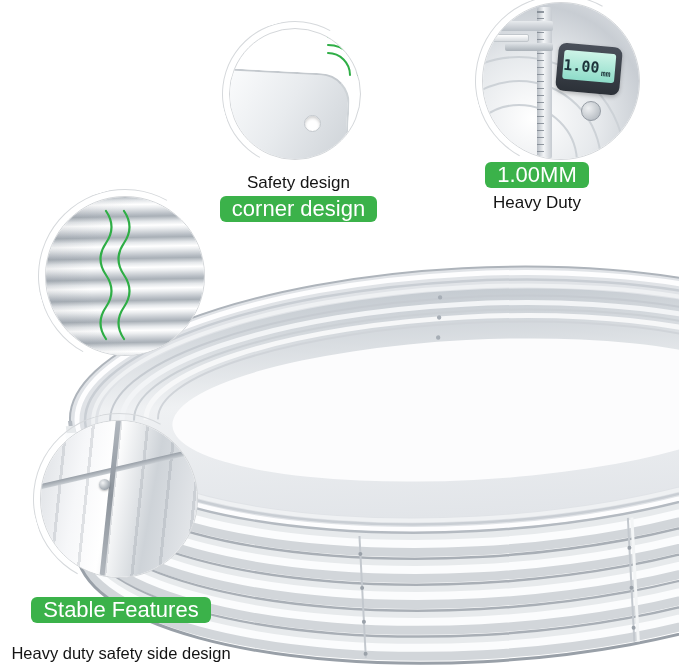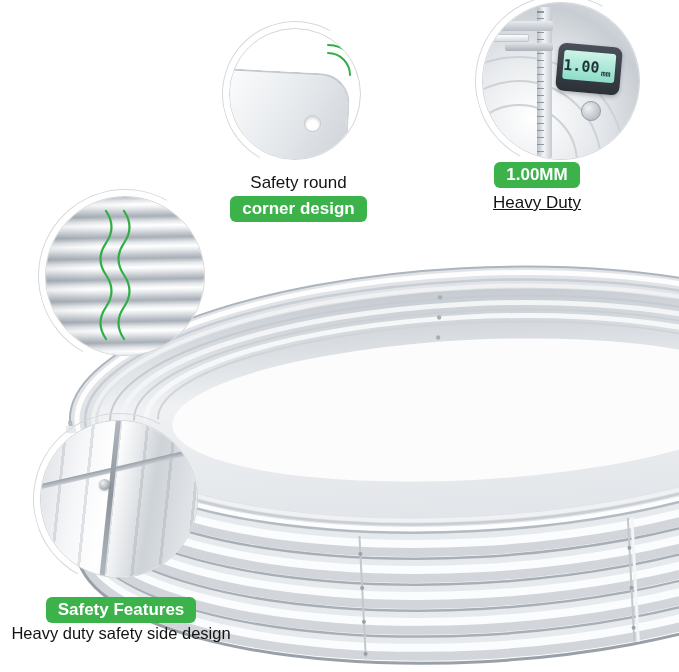--- a/index.html
+++ b/index.html
@@ -9,24 +9,24 @@
 
   
   .co{position:absolute;z-index:2;}
   .oring{position:absolute;inset:-7px;border-radius:50%;border:1.5px solid transparent;
          border-top-color:#d6d9dc;border-left-color:#d6d9dc;transform:rotate(-16deg);}
   .ph{position:absolute;inset:0;border-radius:50%;overflow:hidden;border:1.5px solid #d4d7da;background:#fff;}
 
   
   .label-stack{position:absolute;z-index:3;text-align:center;}
   .heading{font-size:17px;color:#141414;line-height:21px;}
-  .badge{display:inline-block;background:#3bb24a;color:#fff;font-weight:700;font-size:17px;
+  .badge{display:inline-block;background:#3bb24a;color:#fff;font-weight:400;font-size:22px;
          line-height:20px;padding:3px 12px;border-radius:6px;}
-  .caption{font-size:16.5px;color:#141414;margin-top:0;line-height:20px;}
-  .mt3{margin-top:3px;} .mt4{margin-top:4px;text-decoration:underline;}
+  .caption{font-size:16.5px;color:#141414;margin-top:20px;line-height:20px;}
+  .mt3{margin-top:3px;} .mt4{margin-top:4px;}
 
   
   .corner-sheet{position:absolute;left:-22px;top:42px;width:138px;height:118px;
     background:linear-gradient(118deg,#fbfcfd 8%,#e8ebee 48%,#ccd1d6 95%);
     border-top-right-radius:30px;border-top:2px solid #c4c9ce;border-right:2px solid #ced3d7;
     transform:rotate(3deg);}
   .corner-hole{position:absolute;left:74px;top:86px;width:15px;height:15px;border-radius:50%;
     background:#fff;border:1px solid #c2c7cc;box-shadow:inset 0 2px 3px rgba(0,0,0,.18);}
   .corner-arcs{position:absolute;inset:0;}
 
@@ -160,21 +160,21 @@
       <svg class="corner-arcs" width="132" height="132" viewBox="0 0 132 132">
         <g fill="none" stroke="#2fae46" stroke-width="2" stroke-linecap="round">
           <path d="M 98 24 A 22 22 0 0 1 120 46"></path>
           <path d="M 98 16 A 30 30 0 0 1 128 46"></path>
           <path d="M 98 8 A 38 38 0 0 1 136 46"></path>
         </g>
       </svg>
     </div>
   </div>
   <div class="label-stack" style="left:211px;top:172px;width:175px">
-    <div class="heading">Safety round</div>
+    <div class="heading">Safety design</div>
     <div class="mt3"><span class="badge">corner design</span></div>
   </div>
 
   <div class="co" style="left:482px;top:2px;width:158px;height:158px">
     <div class="oring"></div>
     <div class="ph">
       <div class="cal-bg"></div>
       <svg class="cal-bands" width="158" height="158" viewBox="0 0 158 158">
         <g fill="none" stroke="#cdd2d7" stroke-width="2">
           <circle cx="36" cy="160" r="58"></circle>
@@ -217,17 +217,17 @@
   <div class="co" style="left:40px;top:420px;width:158px;height:158px">
     <div class="oring"></div>
     <div class="ph">
       <div class="safe-bg"></div>
       <div class="safe-edge"></div>
       <div class="safe-seam"></div>
       <div class="safe-bolt"></div>
     </div>
   </div>
   <div class="label-stack" style="left:6px;top:597px;width:230px">
-    <div><span class="badge">Safety Features</span></div>
+    <div><span class="badge">Stable Features</span></div>
     <div class="caption">Heavy duty safety side design</div>
   </div>
 
 </div>
 
 </body></html>

